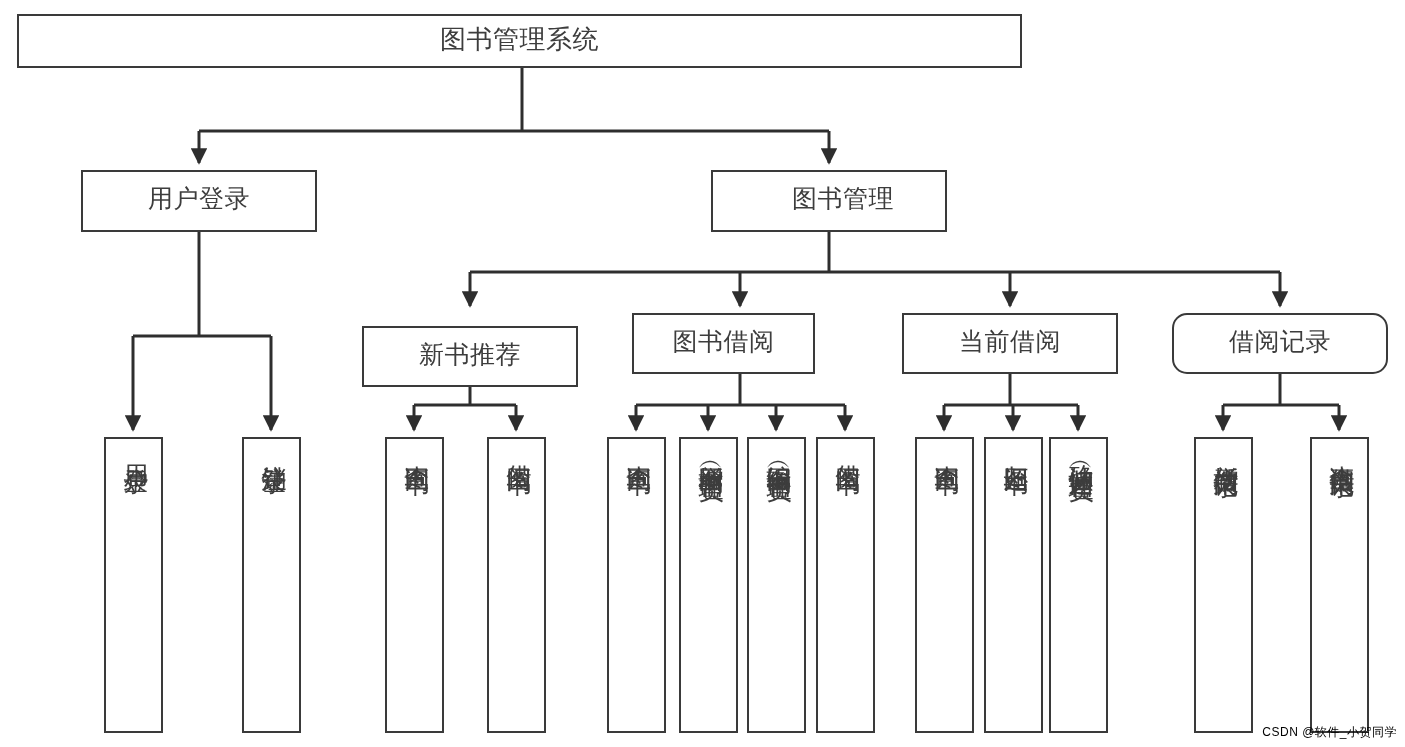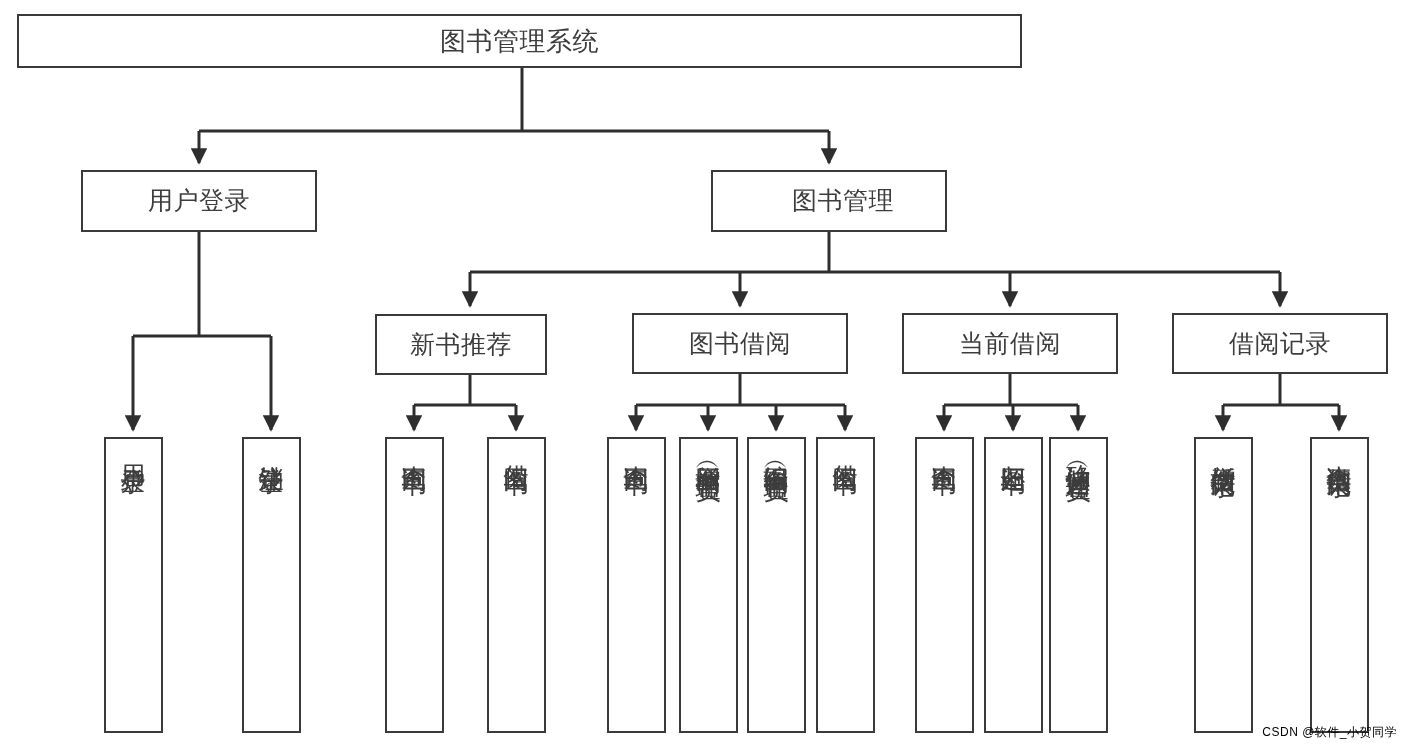--- a/index.html
+++ b/index.html
@@ -27,20 +27,21 @@
   }
   .node {
     position: absolute;
     box-sizing: border-box;
     background: #ffffff;
     border: 2px solid #3a3a3a;
     display: flex;
     align-items: center;
     justify-content: center;
     color: #3d3d3d;
+    font-family: Liberation Mono, monospace;
   }
   .node-label {
     display: block;
     text-align: center;
     line-height: 1.18;
     color: #3d3d3d;
     white-space: nowrap;
   }
   
   .node.horiz .node-label {
@@ -134,30 +135,30 @@
     <span class="node-label">图书管理系统</span>
   </div>
 
   <div class="node horiz" style="left:81px; top:170px; width:236px; height:62px;">
     <span class="node-label">用户登录</span>
   </div>
   <div class="node horiz" style="left:711px; top:170px; width:236px; height:62px;padding-left:28px;">
     <span class="node-label">图书管理</span>
   </div>
 
-  <div class="node horiz" style="left:362px; top:314px; width:172px; height:61px;margin-left:13px;">
+  <div class="node horiz" style="left:362px; top:326px; width:216px; height:61px;">
     <span class="node-label">新书推荐</span>
   </div>
-  <div class="node horiz" style="left:632px; top:313px; width:216px; height:61px;">
+  <div class="node horiz" style="left:632px; top:313px; width:183px; height:61px;">
     <span class="node-label">图书借阅</span>
   </div>
   <div class="node horiz" style="left:902px; top:313px; width:216px; height:61px;align-items:center;">
     <span class="node-label">当前借阅</span>
   </div>
-  <div class="node horiz" style="left:1172px; top:313px; width:216px; height:61px;">
+  <div class="node horiz" style="left:1172px; top:313px; width:216px; height:61px;border-radius:15px;">
     <span class="node-label">借阅记录</span>
   </div>
 
   <div class="node vert" style="left:104px; top:437px; width:59px; height:296px;">
     <span class="node-label">用户登录</span>
   </div>
   <div class="node vert" style="left:242px; top:437px; width:59px; height:296px;">
     <span class="node-label">注销登录</span>
   </div>
 

